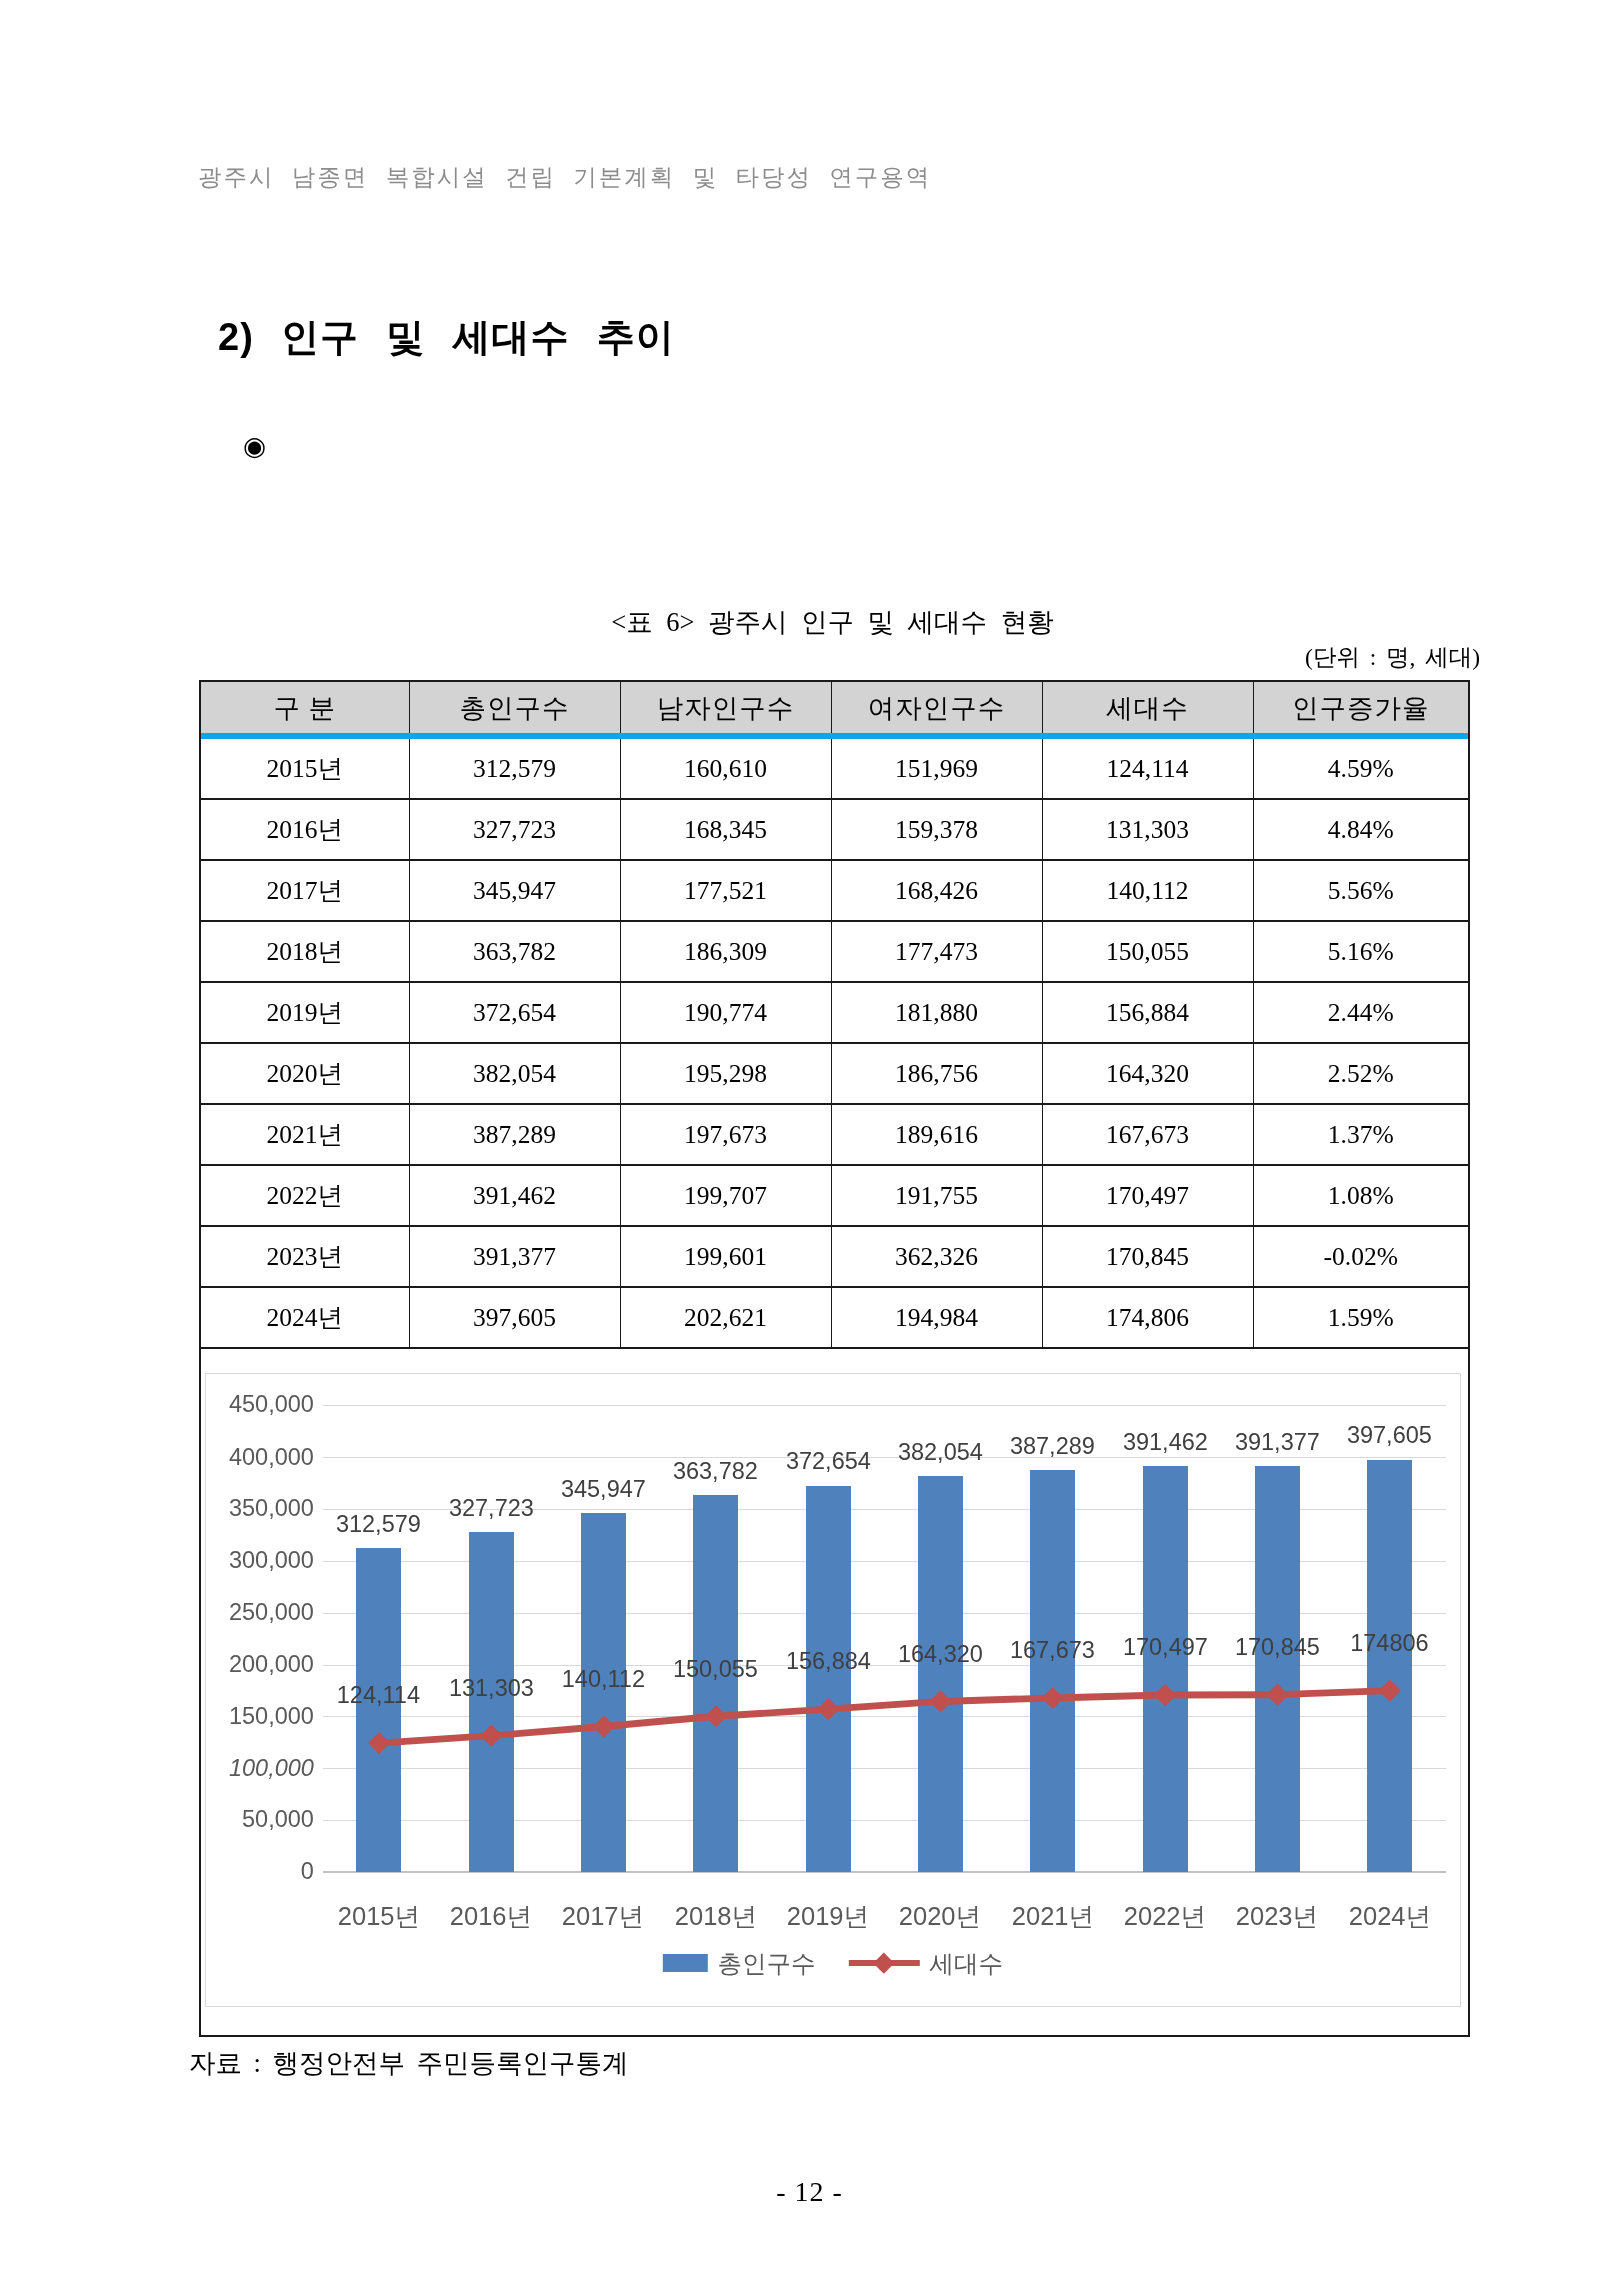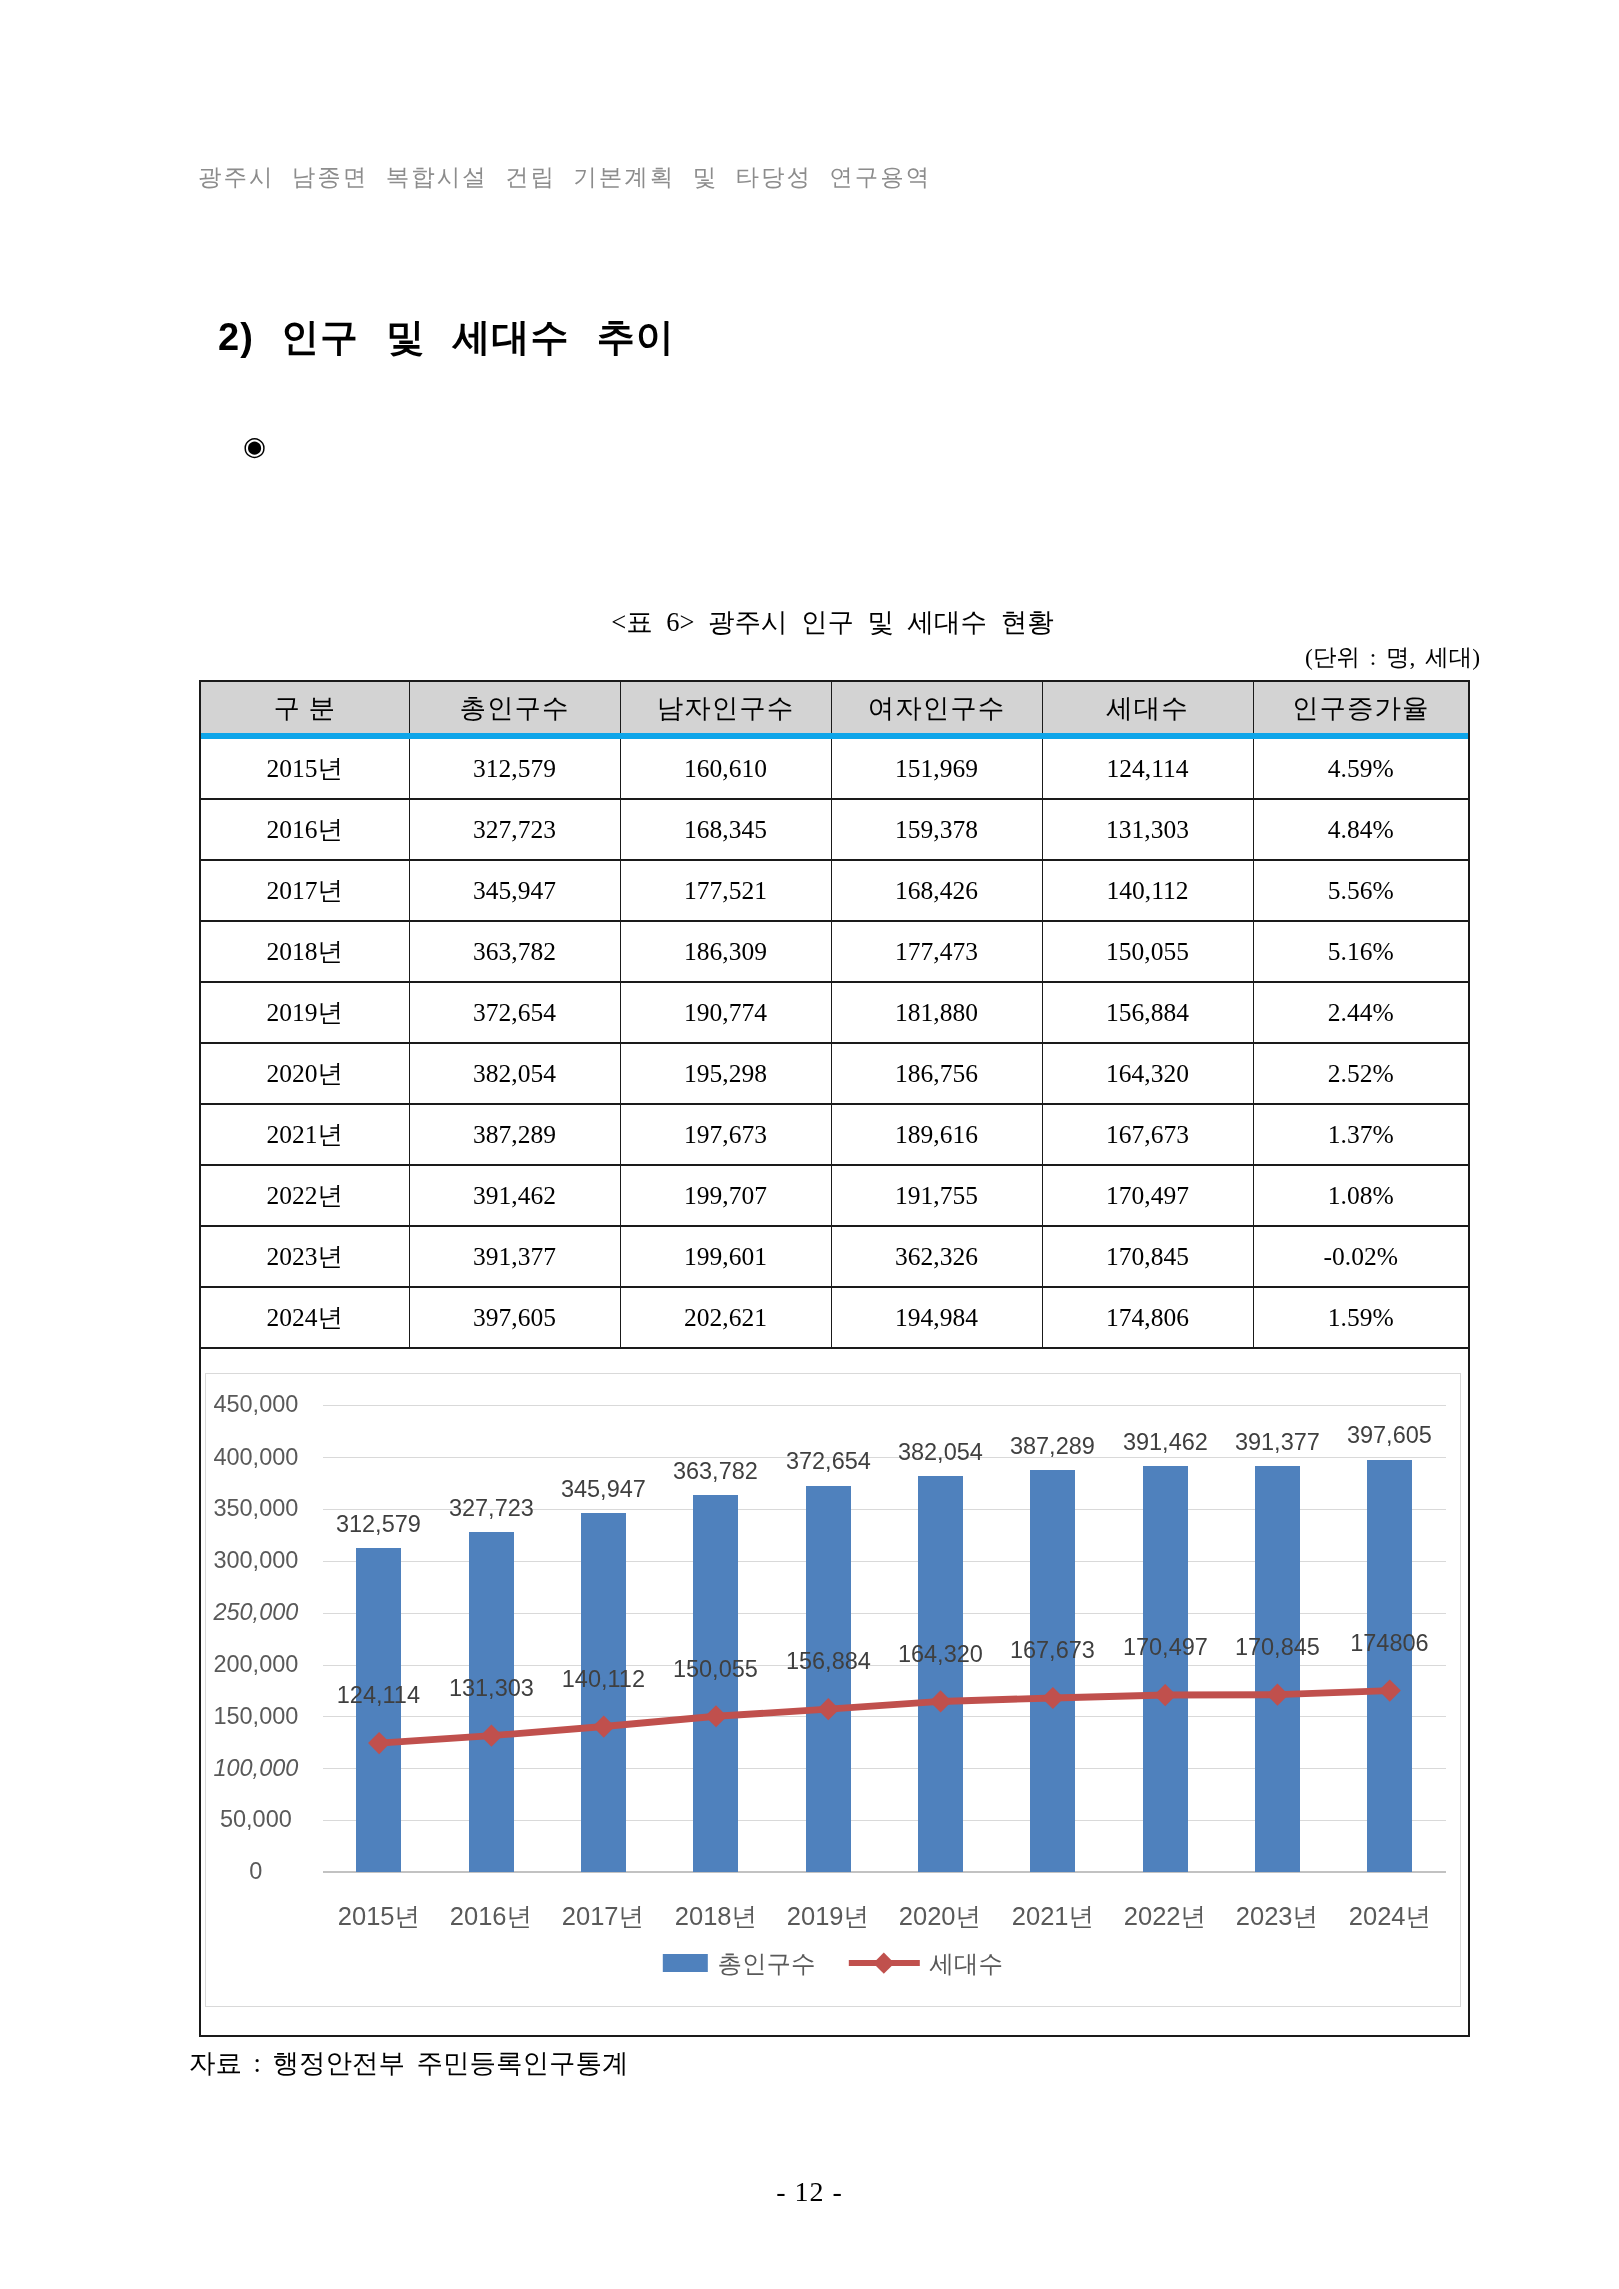--- a/index.html
+++ b/index.html
@@ -38,21 +38,21 @@
   }
   .pop-table th:first-child, .pop-table td:first-child { border-left:none; }
 
   .chart-box { position:relative; height:686px; background:#fff; }
   .chart-frame {
     position:absolute; left:3.9px; top:23.5px; width:1254px; height:632px;
     border:1px solid #d9d9d9; font-family:"Liberation Sans", sans-serif;
   }
   .gridline { position:absolute; height:1px; background:#d9d9d9; }
   .gridline.baseline { height:2px; background:#c2c2c2; }
-  .ytick { position:absolute; left:0; width:100px; text-align:center; font-size:23.5px; color:#595959; line-height:29px; }
+  .ytick { position:absolute; left:8px; width:100px; text-align:right; font-size:23.5px; color:#595959; line-height:29px; }
   .bar { position:absolute; background:#4f81bd; }
   .bar-label, .line-label {
     position:absolute; width:167px; text-align:center; font-size:23.5px; color:#3f3f3f; white-space:nowrap;
   }
   .xtick { position:absolute; text-align:center; font-size:25.5px; color:#595959; white-space:nowrap; }
   .line-svg { position:absolute; left:0; top:0; }
 
   .legend { position:absolute; left:50%; transform:translateX(-50%); top:573px; display:flex; align-items:center; gap:9.8px; }
   .legend-swatch { width:45px; height:17.6px; background:#4f81bd; }
   .legend-text { font-size:24.5px; color:#595959; margin-right:23.5px; white-space:nowrap; }
@@ -186,21 +186,21 @@
     <div class="chart-frame" id="chart-frame">
         <div class="gridline" style="left: 117px; width: 1123px; top: 31px;"></div>
         <div class="ytick" style="top: 16.7px;">450,000</div>
         <div class="gridline" style="left: 117px; width: 1123px; top: 83px;"></div>
         <div class="ytick" style="top: 69px;">400,000</div>
         <div class="gridline" style="left: 117px; width: 1123px; top: 135px;"></div>
         <div class="ytick" style="top: 120px;">350,000</div>
         <div class="gridline" style="left: 117px; width: 1123px; top: 187px;"></div>
         <div class="ytick" style="top: 172px;">300,000</div>
         <div class="gridline" style="left: 117px; width: 1123px; top: 239px;"></div>
-        <div class="ytick" style="top: 224px; font-style: italic;">250,000</div>
+        <div class="ytick" style="top: 224px;">250,000</div>
         <div class="gridline" style="left: 117px; width: 1123px; top: 291px;"></div>
         <div class="ytick" style="top: 276px;">200,000</div>
         <div class="gridline" style="left: 117px; width: 1123px; top: 342px;"></div>
         <div class="ytick" style="top: 328px;">150,000</div>
         <div class="gridline" style="left: 117px; width: 1123px; top: 394px;"></div>
         <div class="ytick" style="top: 380px; font-style: italic;">100,000</div>
         <div class="gridline" style="left: 117px; width: 1123px; top: 446px;"></div>
         <div class="ytick" style="top: 431px;">50,000</div>
         <div class="gridline baseline" style="left: 117px; width: 1123px; top: 497px;"></div>
         <div class="ytick" style="top: 483px;">0</div>

